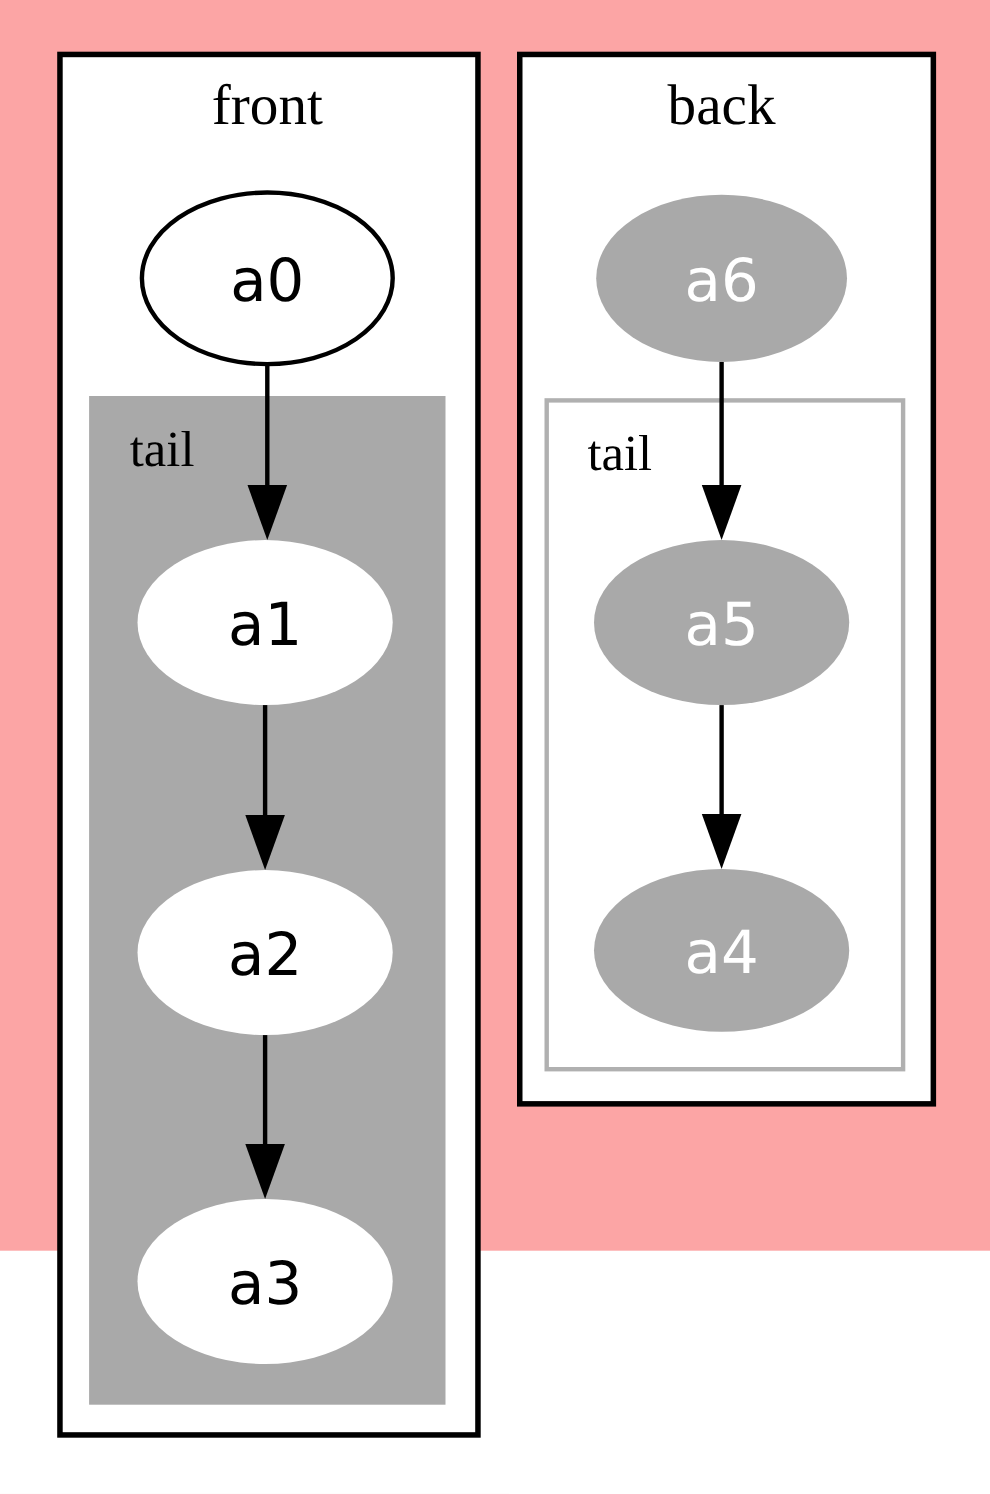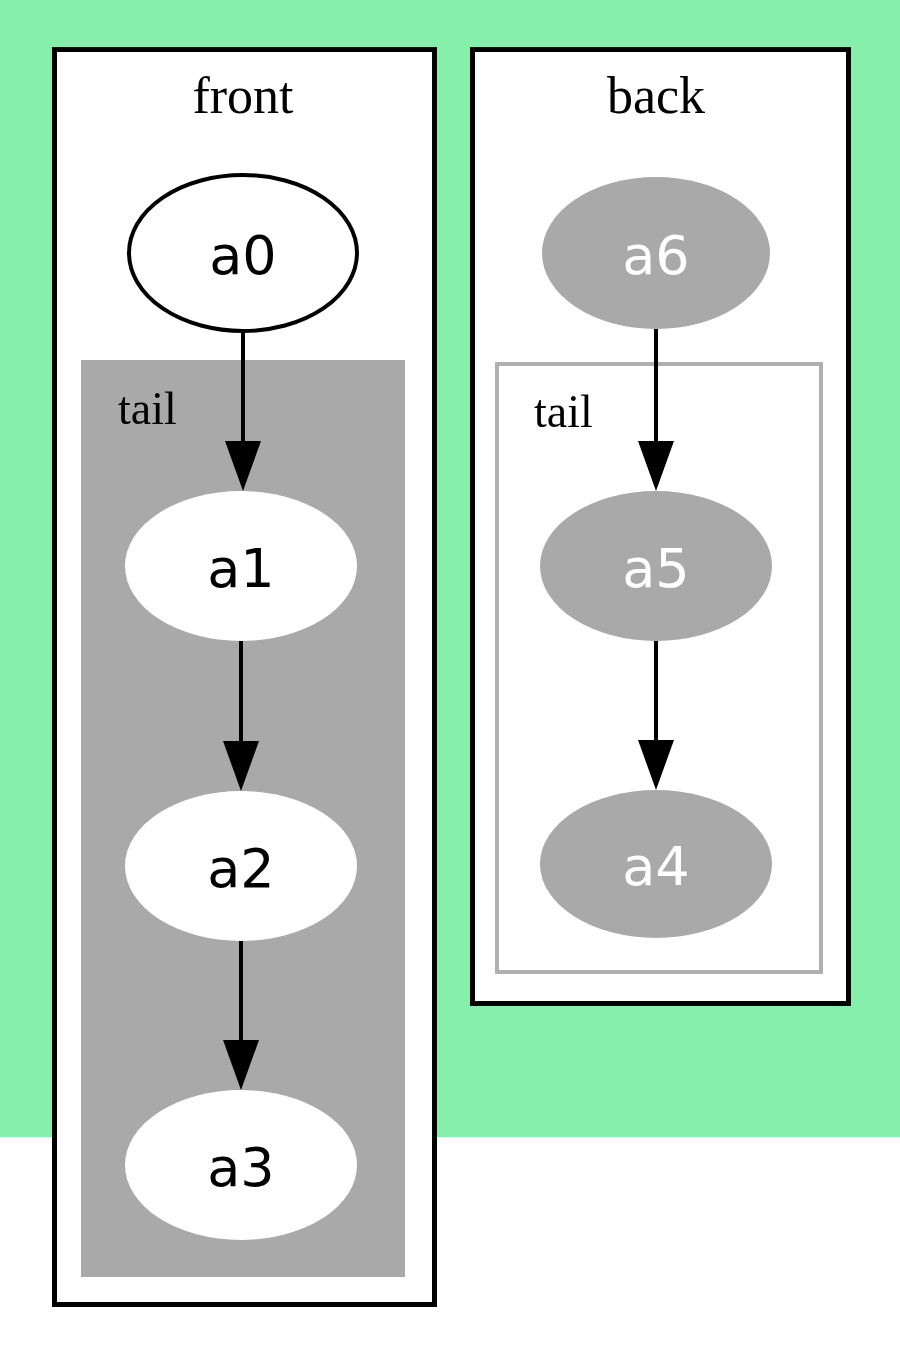--- a/index.html
+++ b/index.html
@@ -10,21 +10,21 @@
   body {
     width: 900px;
     height: 1358px;
     font-family: "Liberation Sans", sans-serif;
     overflow: hidden;
   }
   #canvas {
     position: relative;
     width: 900px;
     height: 1137px;
-    background: #86efac;
+    background: #fca5a5;
   }
   #graph-svg {
     position: absolute;
     top: 0;
     left: 0;
     width: 900px;
     height: 1358px;
   }
   .cluster-title {
     font-family: "Liberation Serif", "DejaVu Serif", serif;

